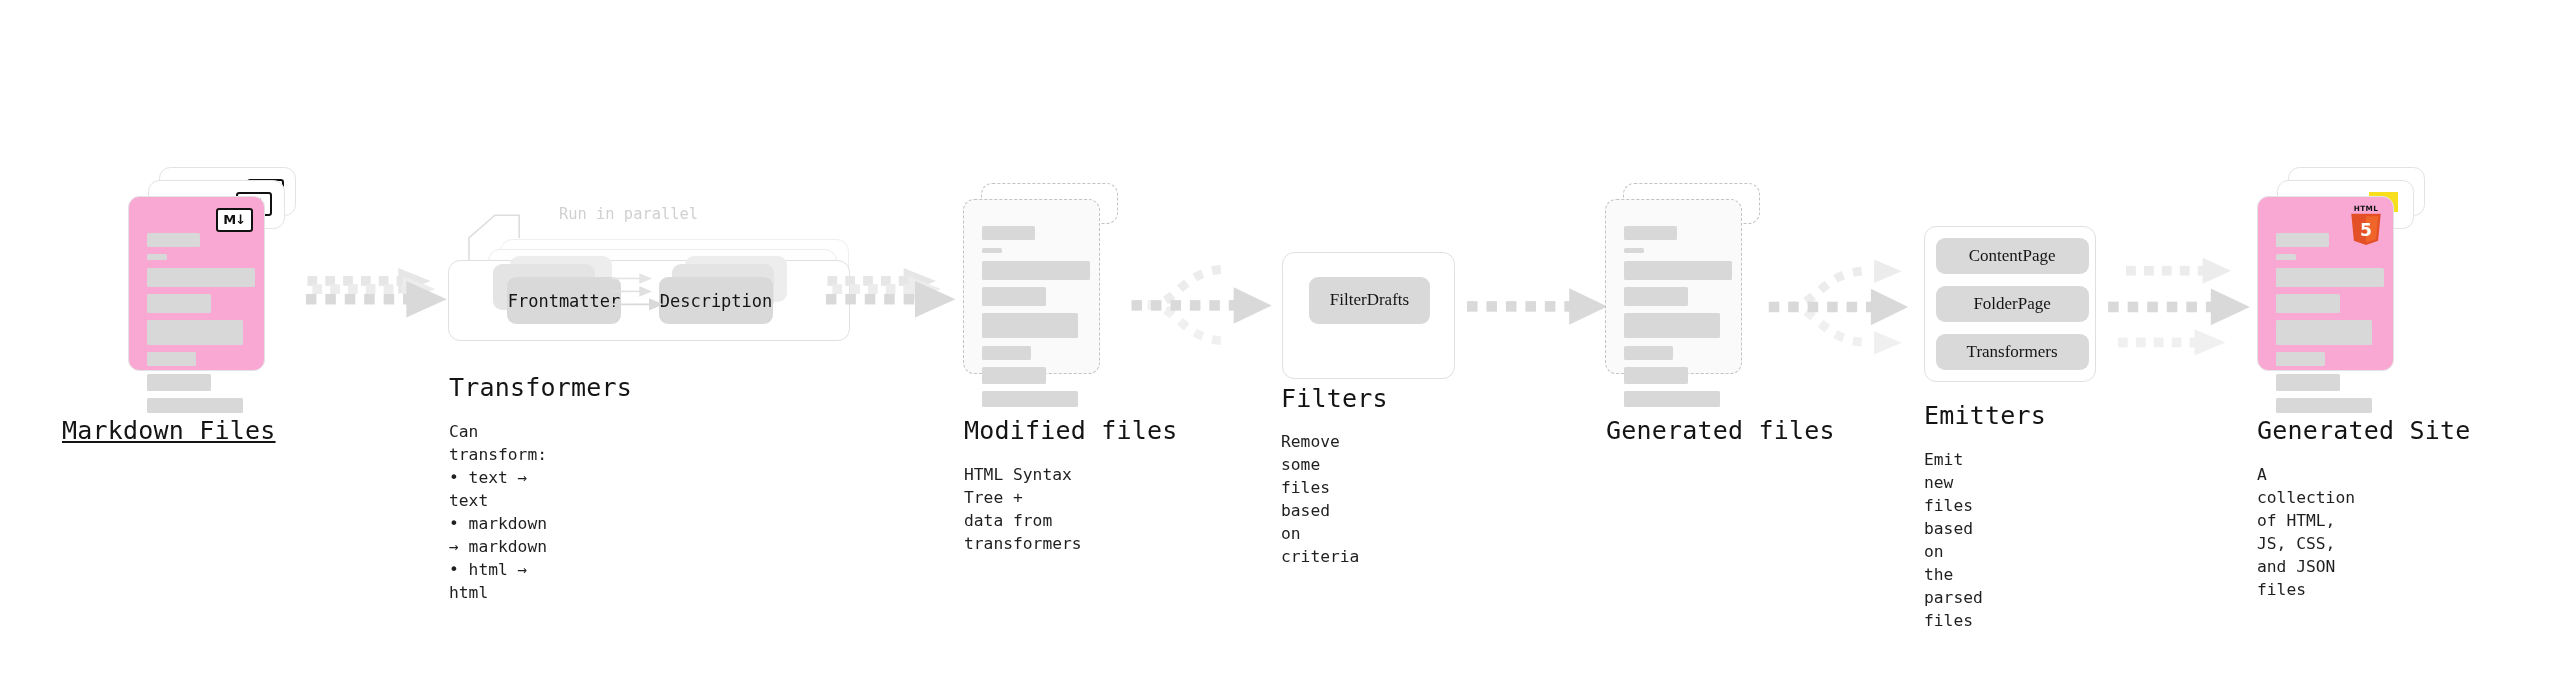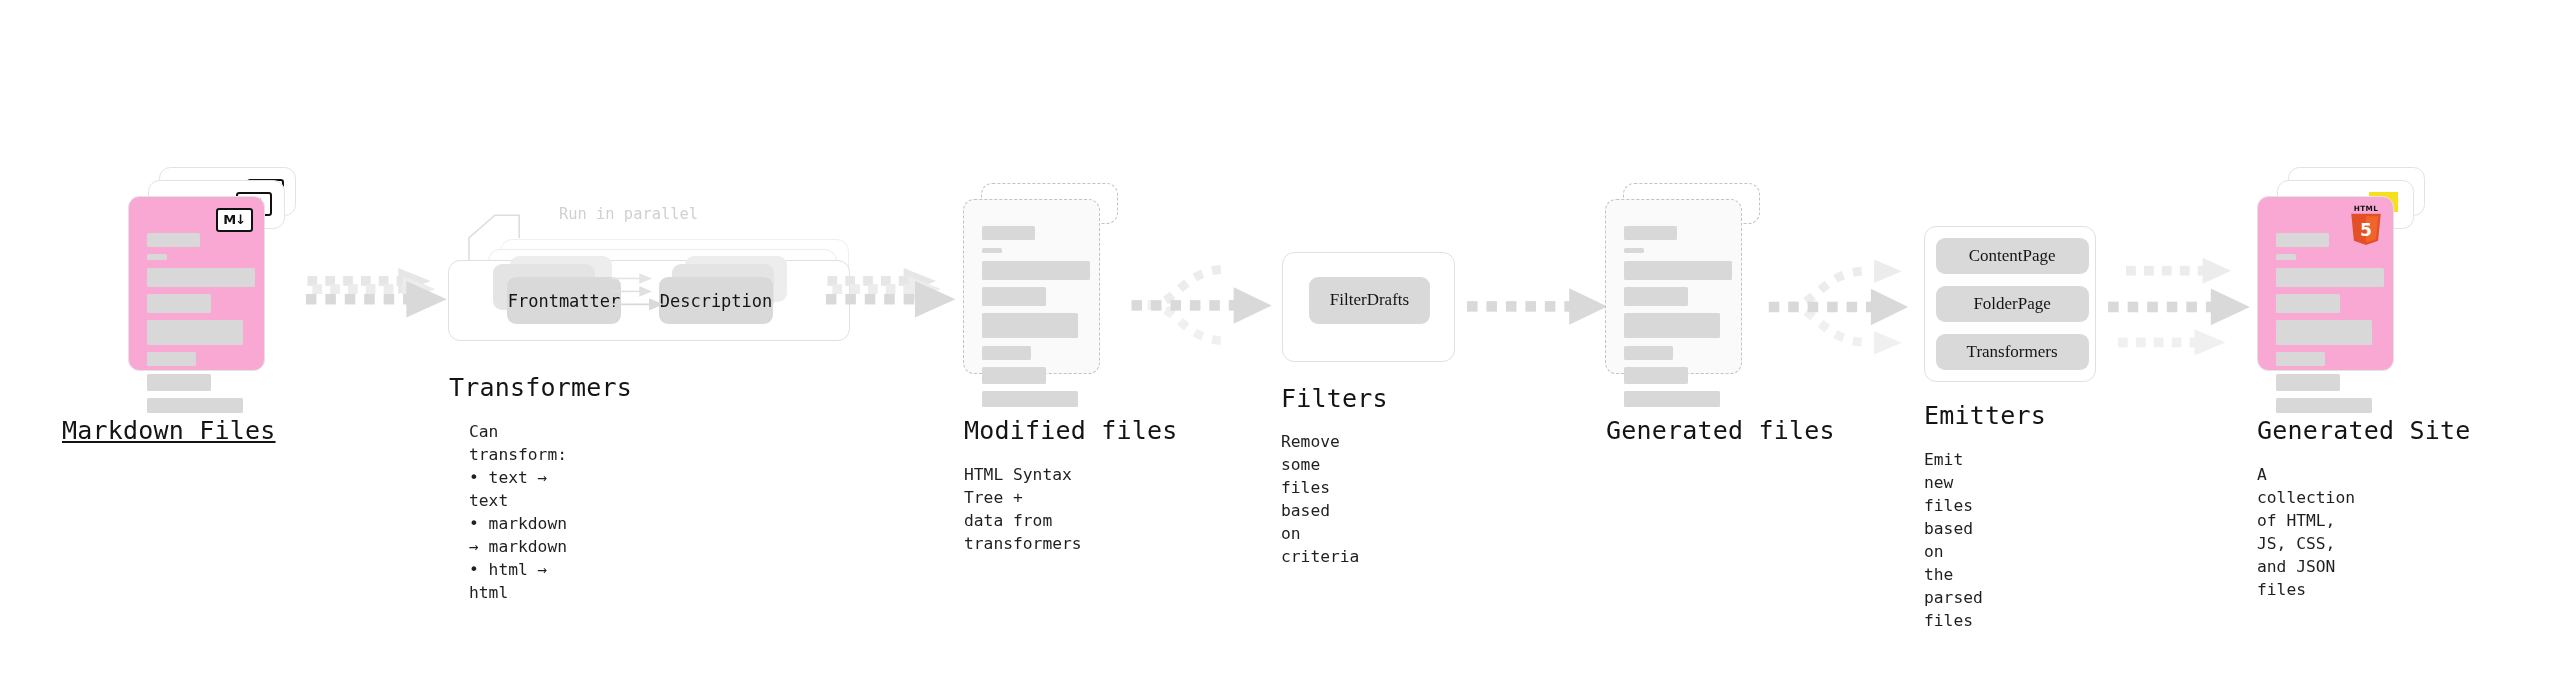--- a/index.html
+++ b/index.html
@@ -263,21 +263,21 @@
         <line x1="0" y1="25" x2="38" y2="25"></line>
           <polygon points="36,20 48,25 36,30"></polygon>
       </g>
       <g stroke="#d9d9d9" stroke-width="2" fill="#d9d9d9">
         <line x1="0" y1="41" x2="50" y2="41"></line>
           <polygon points="48,35 62,41 48,47"></polygon>
       </g>
     </svg>
 
     <div class="stage-title" style="position:absolute;left:449px;top:373px;">Transformers</div>
-    <div class="stage-sub" style="position:absolute;left:449px;top:409px;margin-left:20px;">Can transform:
+    <div class="stage-sub" style="position:absolute;left:449px;top:409px;">Can transform:
  • text → text
  • markdown → markdown
  • html → html</div>
   </div>
 
   <svg class="connector" style="position:absolute;left:827px;top:268px;" width="163" height="81" viewBox="0 0 200 100">
     <g fill="#e6e6e6">
       <rect x="0" y="10" width="12" height="12"></rect>
         <rect x="22" y="10" width="12" height="12"></rect>
       <rect x="44" y="10" width="12" height="12"></rect>
@@ -333,21 +333,21 @@
         <rect x="16" y="54" width="13" height="13"></rect>
       <rect x="40" y="54" width="13" height="13"></rect>
         <rect x="64" y="54" width="13" height="13"></rect>
       <rect x="88" y="54" width="13" height="13"></rect>
         <rect x="112" y="54" width="13" height="13"></rect>
       <polygon points="118,38 165,60.5 118,83"></polygon>
     </g>
   </svg>
 
   <div class="stage" style="left:0;top:0;">
-    <div class="groupbox" style="left:1282px;top:252px;width:173px;height:110px;">
+    <div class="groupbox" style="left:1282px;top:252px;width:173px;height:127px;">
       <div class="chip" style="left:26px;top:23.6px;width:121px;height:47px;">FilterDrafts</div>
     </div>
 
     <div class="stage-title" style="position:absolute;left:1281px;top:384px;">Filters</div>
     <div class="stage-sub" style="position:absolute;left:1281px;top:419px;">Remove some files based
 on criteria</div>
   </div>
 
   <svg class="connector" style="position:absolute;left:1467px;top:288px;" width="146" height="49" viewBox="0 0 180 60">
     <g fill="#d9d9d9">

